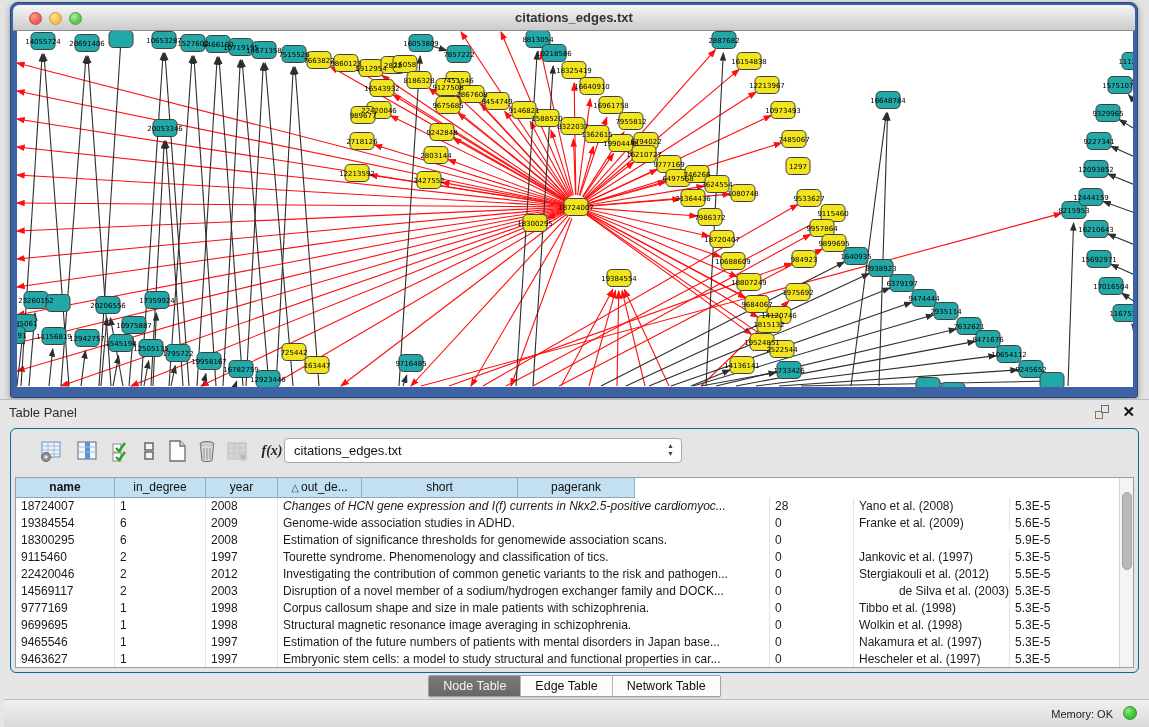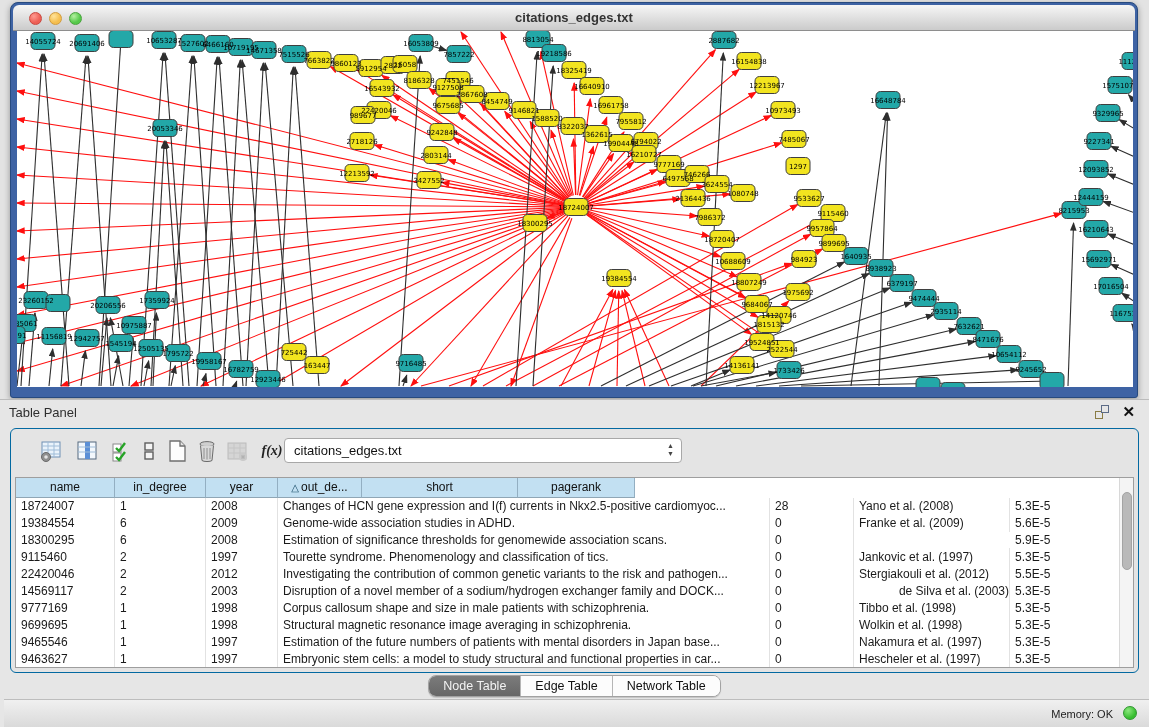--- a/index.html
+++ b/index.html
@@ -55,21 +55,21 @@
   .tbody { position:absolute; left:0; top:20px; right:14px; bottom:0; overflow:hidden; }
   .tr { display:flex; height:17px; }
   .td { flex:none; font-size:12px; color:#1A1A1A; line-height:16px; padding-left:5px;
     border-right:1px solid #E2E2E2; overflow:hidden; white-space:nowrap; cursor:default; }
   .vscroll { position:absolute; right:0; top:0; width:14px; bottom:0; background:#F4F4F4;
     border-left:1px solid #D8D8D8; }
   .vthumb { position:absolute; left:2px; top:14px; width:10px; height:78px; background:#B9B9B9;
     border-radius:5px; border:1px solid #A3A3A3; cursor:grab; }
 
   .tabbar { position:absolute; left:0; bottom:28px; width:100%; height:24px; text-align:center; }
-  .seg { display:inline-flex; border:1px solid #A2A2A2; border-radius:8px; overflow:hidden;
+  .seg { display:inline-flex; border:1px solid #A2A2A2; border-radius:2px; overflow:hidden;
     background:#FCFCFC; box-shadow:0 1px 1px rgba(0,0,0,.15); }
   .seg button { border:none; background:#FCFCFC; font-size:12.5px; color:#111;
     padding:3px 14px; border-right:1px solid #B5B5B5; cursor:pointer;
     font-family:"Liberation Sans", sans-serif; }
   .seg button:last-child { border-right:none; }
   .seg button.sel { background:linear-gradient(#7B7B7B,#676767); color:#F3F3F3; }
 
   .statusbar { position:absolute; left:4px; bottom:0; width:100%; height:28px;
     background:linear-gradient(#F0F0F0,#DADADA); border-top:1px solid #BDBDBD; }
   .mem-label { position:absolute; right:40px; top:8px; font-size:11px; color:#222; }
@@ -552,33 +552,33 @@
         <button class="tbtn" style="left:244px; width:34px; font-size:14px; font-style:italic; font-family:'Liberation Serif', serif; font-weight:bold; color:#222;">f(x)</button>
 
         <div class="combo">
           <span>citations_edges.txt</span>
           <span class="steppers">▲<br>▼</span>
         </div>
       </div>
 
       <div class="dtable">
         <div class="thead" id="thead">
-            <div class="th" style="width: 99px;">name</div>
+            <div class="th" style="width: 99px; font-weight: bold;">name</div>
             <div class="th" style="width: 91px;">in_degree</div>
             <div class="th" style="width: 72px;">year</div>
             <div class="th" style="width: 84px;"><span class="sortglyph">△</span>out_de...</div>
             <div class="th" style="width: 156px;">short</div>
             <div class="th" style="width: 117px;">pagerank</div>
           </div>
         <div class="tbody" id="tbody">
             <div class="tr">
               <div class="td" style="width: 99px;">18724007</div>
               <div class="td" style="width: 91px;">1</div>
               <div class="td" style="width: 72px;">2008</div>
-              <div class="td" style="width: 492px;">Changes of HCN gene expression and I(f) currents in Nkx2.5-positive cardiomyoc...</div>
+              <div class="td" style="width: 492px; font-style: italic;">Changes of HCN gene expression and I(f) currents in Nkx2.5-positive cardiomyoc...</div>
               <div class="td" style="width: 84px;">28</div>
               <div class="td" style="width: 156px;">Yano et al. (2008)</div>
               <div class="td" style="width: 117px;">5.3E-5</div>
             </div>
             <div class="tr">
               <div class="td" style="width: 99px;">19384554</div>
               <div class="td" style="width: 91px;">6</div>
               <div class="td" style="width: 72px;">2009</div>
               <div class="td" style="width: 492px;">Genome-wide association studies in ADHD.</div>
               <div class="td" style="width: 84px;">0</div>

